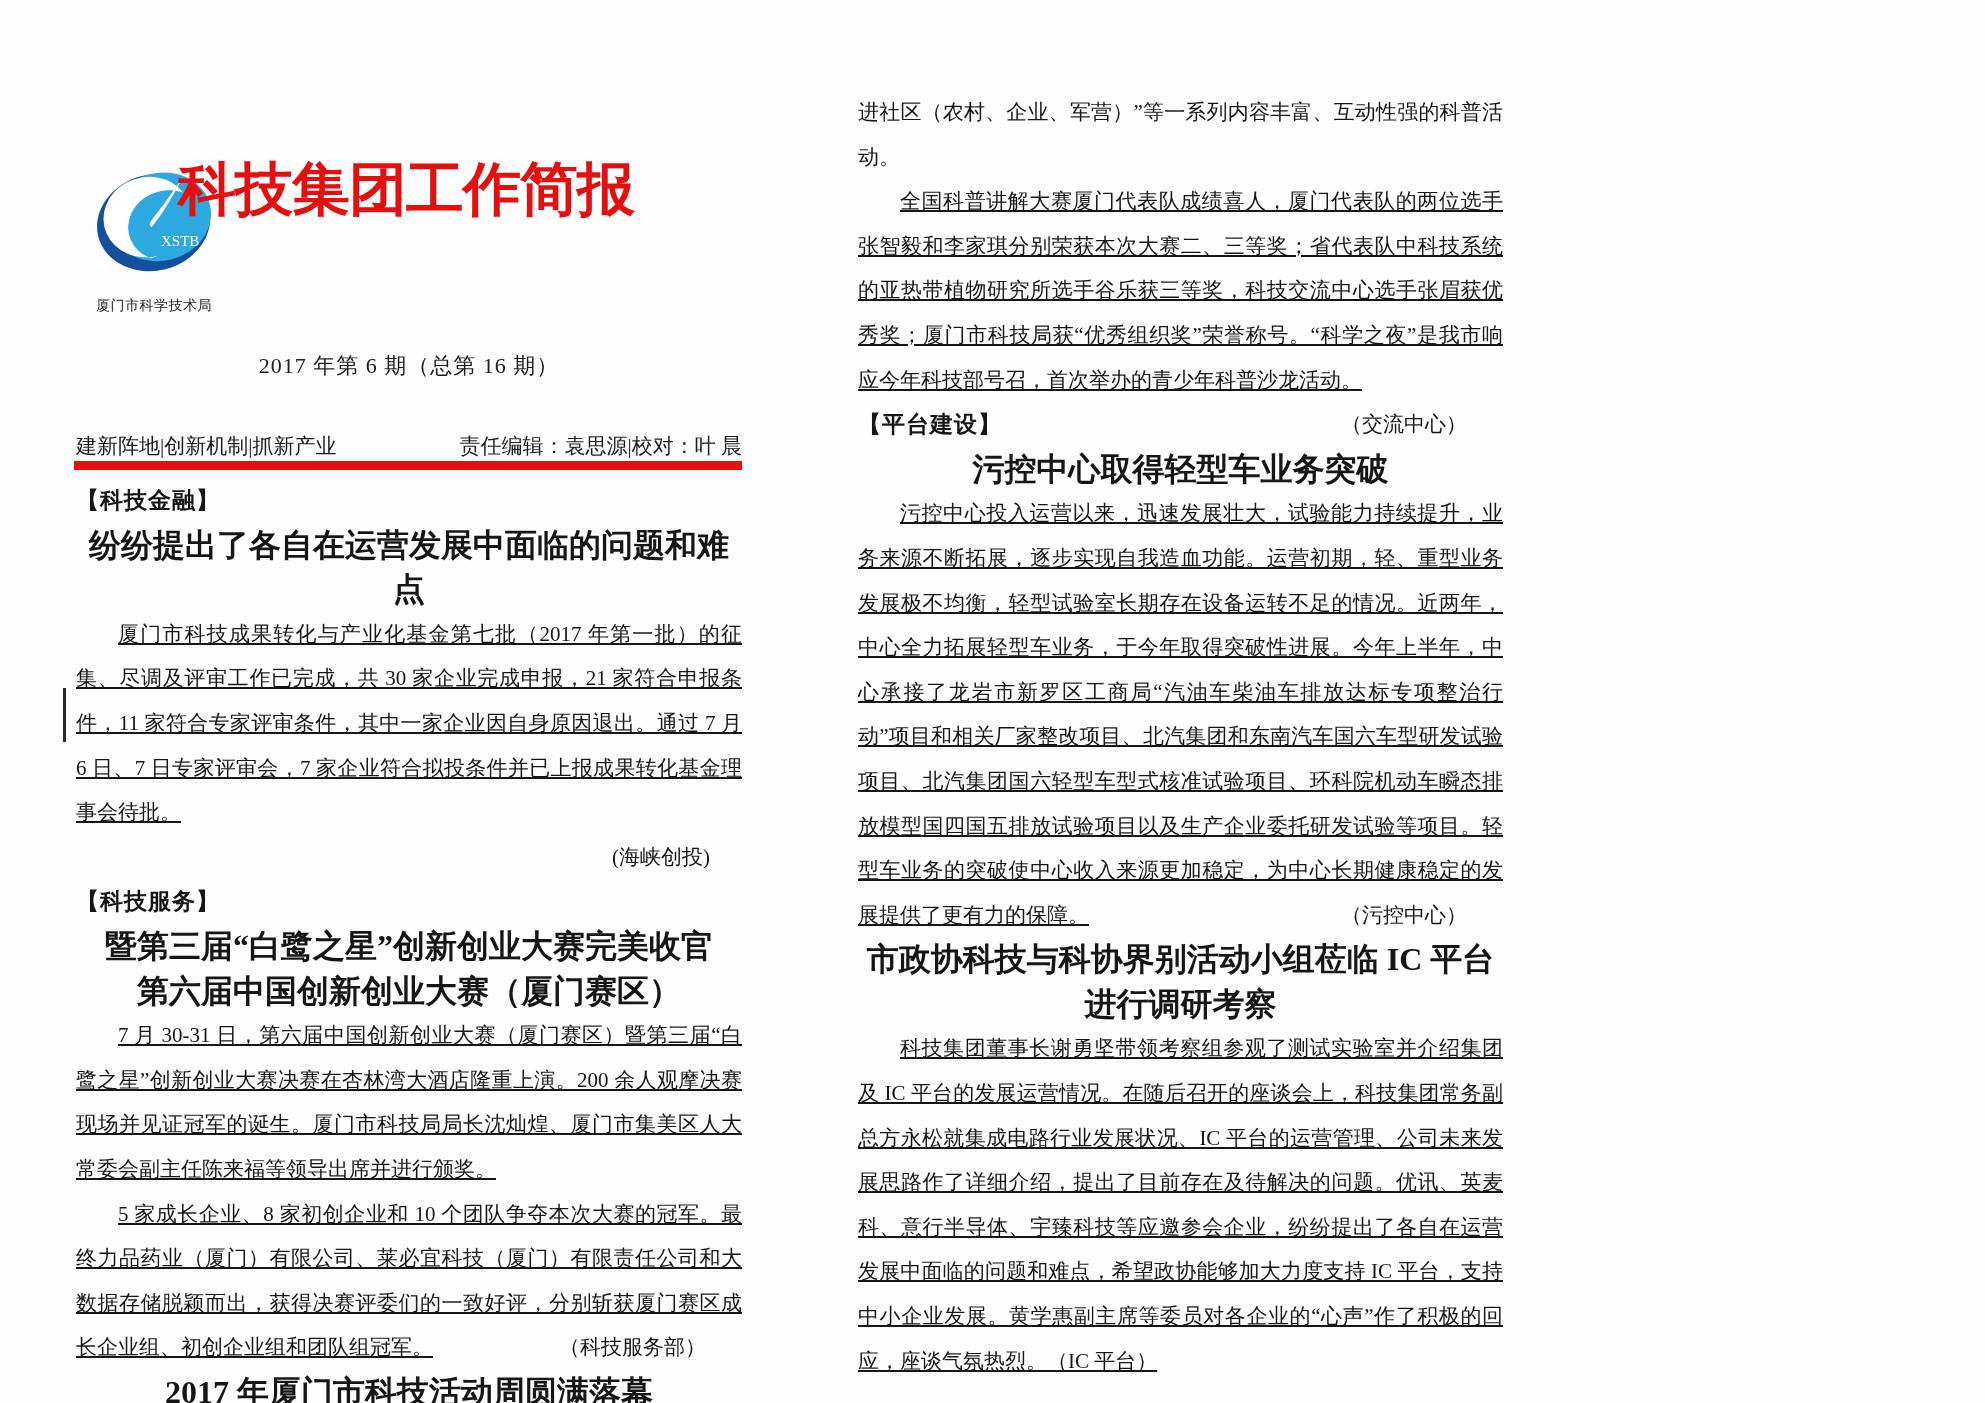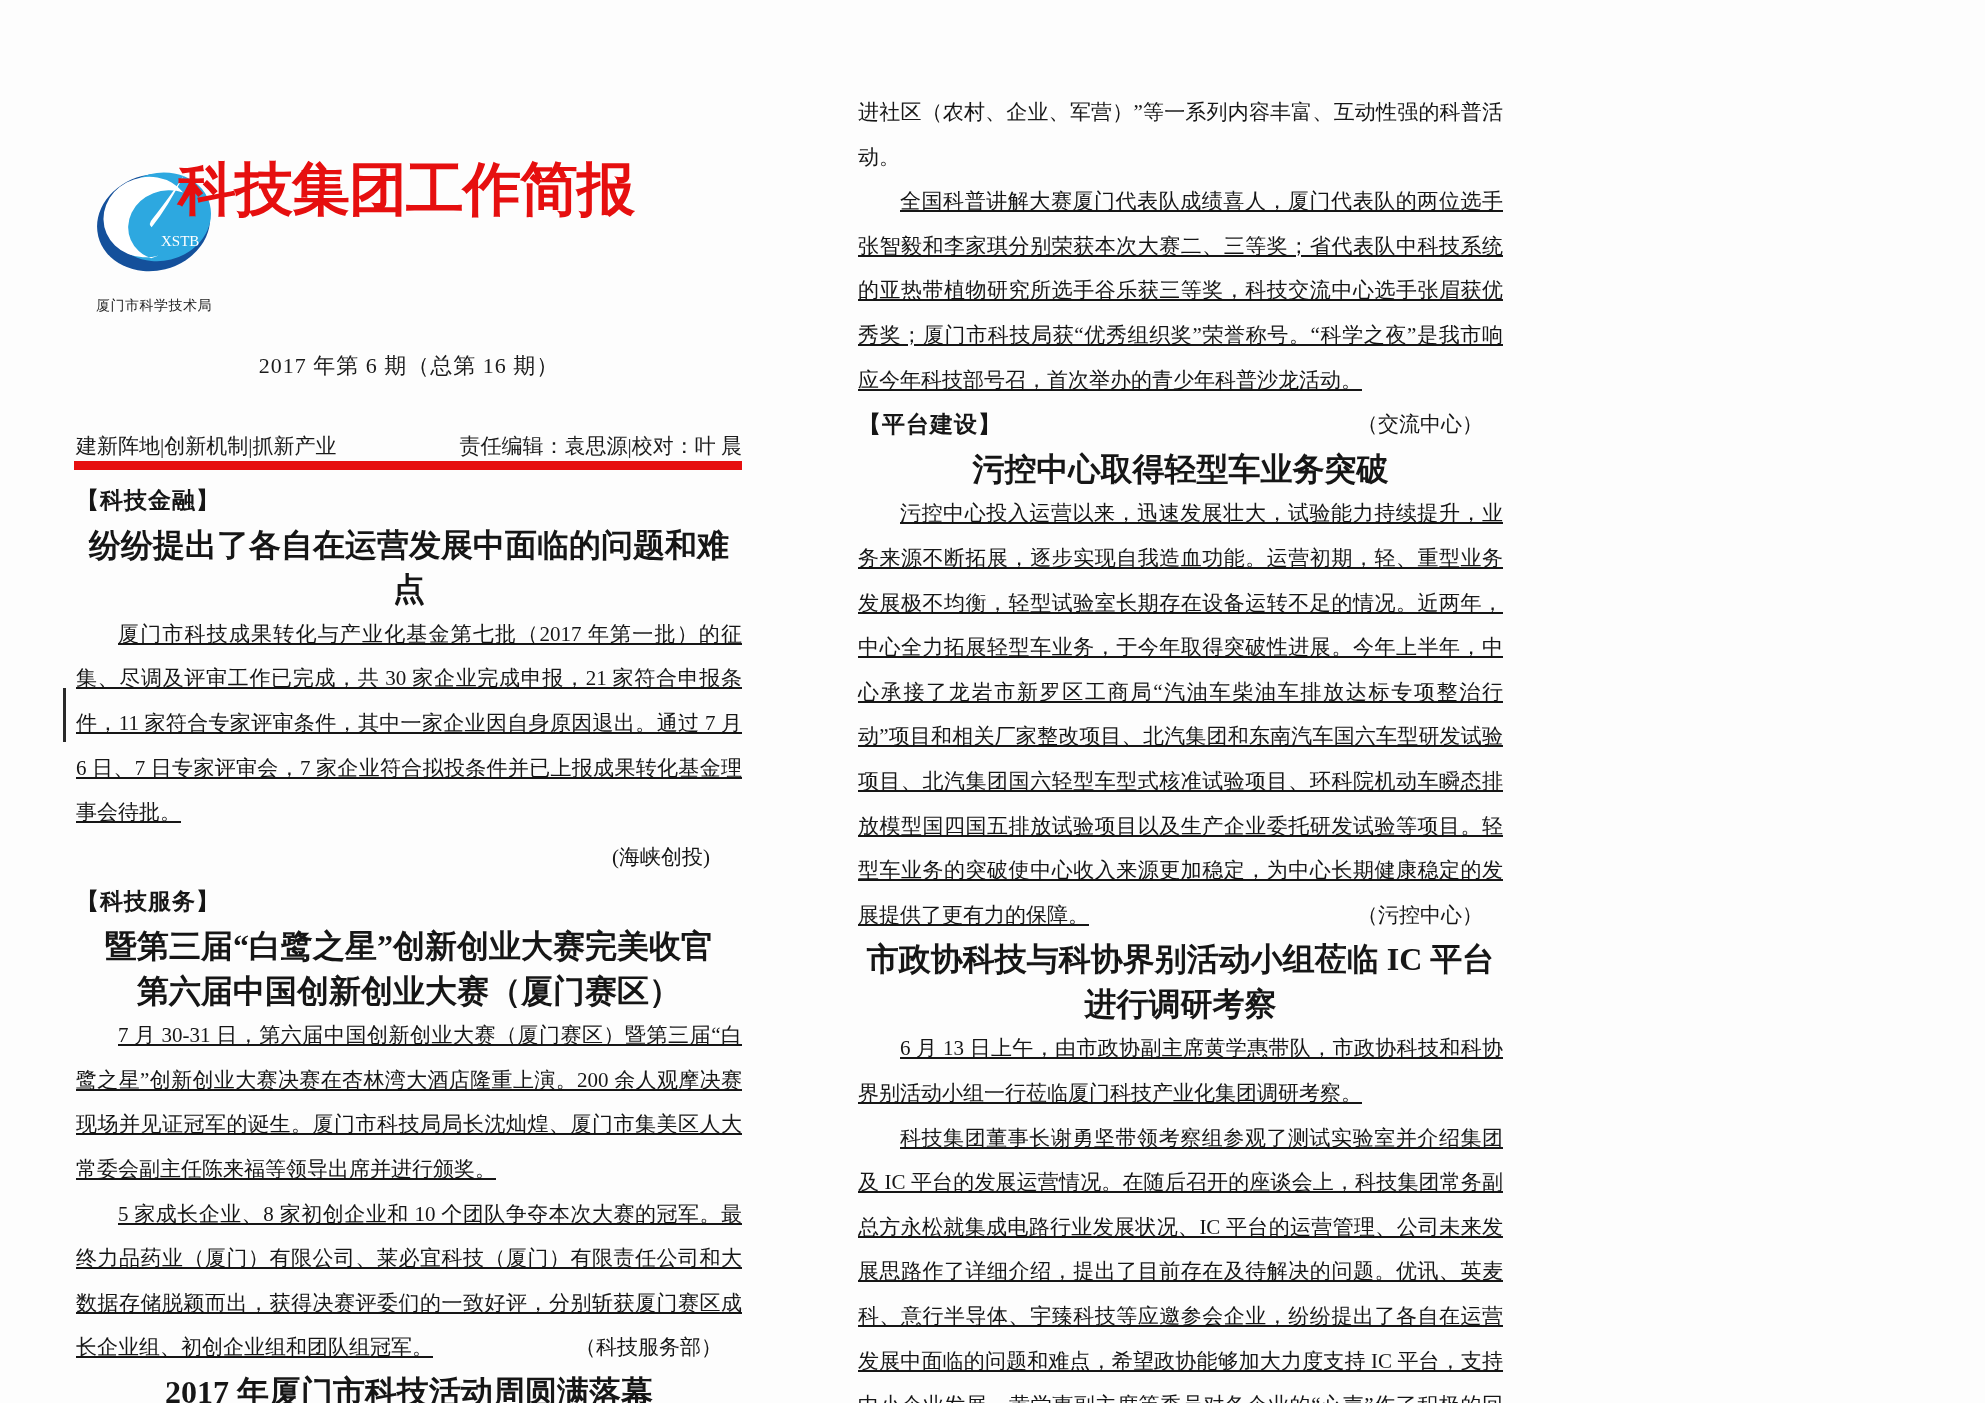--- a/index.html
+++ b/index.html
@@ -48,21 +48,21 @@
   .para { text-indent:2em;text-decoration:underline; }
   .para-noindent { text-indent:0; }
   .section-head {
     font-family:"Liberation Sans","DejaVu Sans",sans-serif;
     font-weight:700; font-size:23px; text-indent:0; letter-spacing:1px;
   }
   .headline {
     font-weight:700; font-size:32px; text-align:center; text-indent:0;
   }
   .attr-line { text-align:right; text-indent:0; padding-right:32px; }
-  .attr-float { float:right; margin-right:20px; }
+  .attr-float { float:right; margin-right:36px; }
 </style>
 </head>
 <body>
 
 <div class="page">
 
   <svg class="logo" viewBox="0 0 122 128" aria-hidden="true">
     <g transform="rotate(-14 61 62)">
       <ellipse cx="58" cy="64" rx="57" ry="48" fill="#14509b"></ellipse>
       <ellipse cx="66" cy="60" rx="51" ry="44" fill="#2da8e0"></ellipse>
@@ -109,18 +109,17 @@
       <span>全国科普讲解大赛厦门代表队成绩喜人，厦门代表队的两位选手张智毅和李家琪分别荣获本次大赛二、三等奖；省代表队中科技系统的亚热带植物研究所选手谷乐获三等奖，科技交流中心选手张眉获优秀奖；厦门市科技局获“优秀组织奖”荣誉称号。“科学之夜”是我市响应今年科技部号召，首次举办的青少年科普沙龙活动。</span>
       <span class="attr-float">（交流中心）</span>
     </div>
     <div class="section-head">【平台建设】</div>
     <div class="headline">污控中心取得轻型车业务突破</div>
     <div class="para">
       <span>污控中心投入运营以来，迅速发展壮大，试验能力持续提升，业务来源不断拓展，逐步实现自我造血功能。运营初期，轻、重型业务发展极不均衡，轻型试验室长期存在设备运转不足的情况。近两年，中心全力拓展轻型车业务，于今年取得突破性进展。今年上半年，中心承接了龙岩市新罗区工商局“汽油车柴油车排放达标专项整治行动”项目和相关厂家整改项目、北汽集团和东南汽车国六车型研发试验项目、北汽集团国六轻型车型式核准试验项目、环科院机动车瞬态排放模型国四国五排放试验项目以及生产企业委托研发试验等项目。轻型车业务的突破使中心收入来源更加稳定，为中心长期健康稳定的发展提供了更有力的保障。</span>
       <span class="attr-float" style="">（污控中心）</span>
     </div>
     <div class="headline">市政协科技与科协界别活动小组莅临 IC 平台进行调研考察</div>
-    <div class="para">6 月 13 日上午，由市政协副主席黄学惠带队，市政协科技和科协界别活动小组一行莅临厦门科技产业化集团调研考察。</div>
     <div class="para">科技集团董事长谢勇坚带领考察组参观了测试实验室并介绍集团及 IC 平台的发展运营情况。在随后召开的座谈会上，科技集团常务副总方永松就集成电路行业发展状况、IC 平台的运营管理、公司未来发展思路作了详细介绍，提出了目前存在及待解决的问题。优讯、英麦科、意行半导体、宇臻科技等应邀参会企业，纷纷提出了各自在运营发展中面临的问题和难点，希望政协能够加大力度支持 IC 平台，支持中小企业发展。黄学惠副主席等委员对各企业的“心声”作了积极的回应，座谈气氛热烈。（IC 平台）</div>
 
   </div>
 
 </div>
 
 </body></html>

